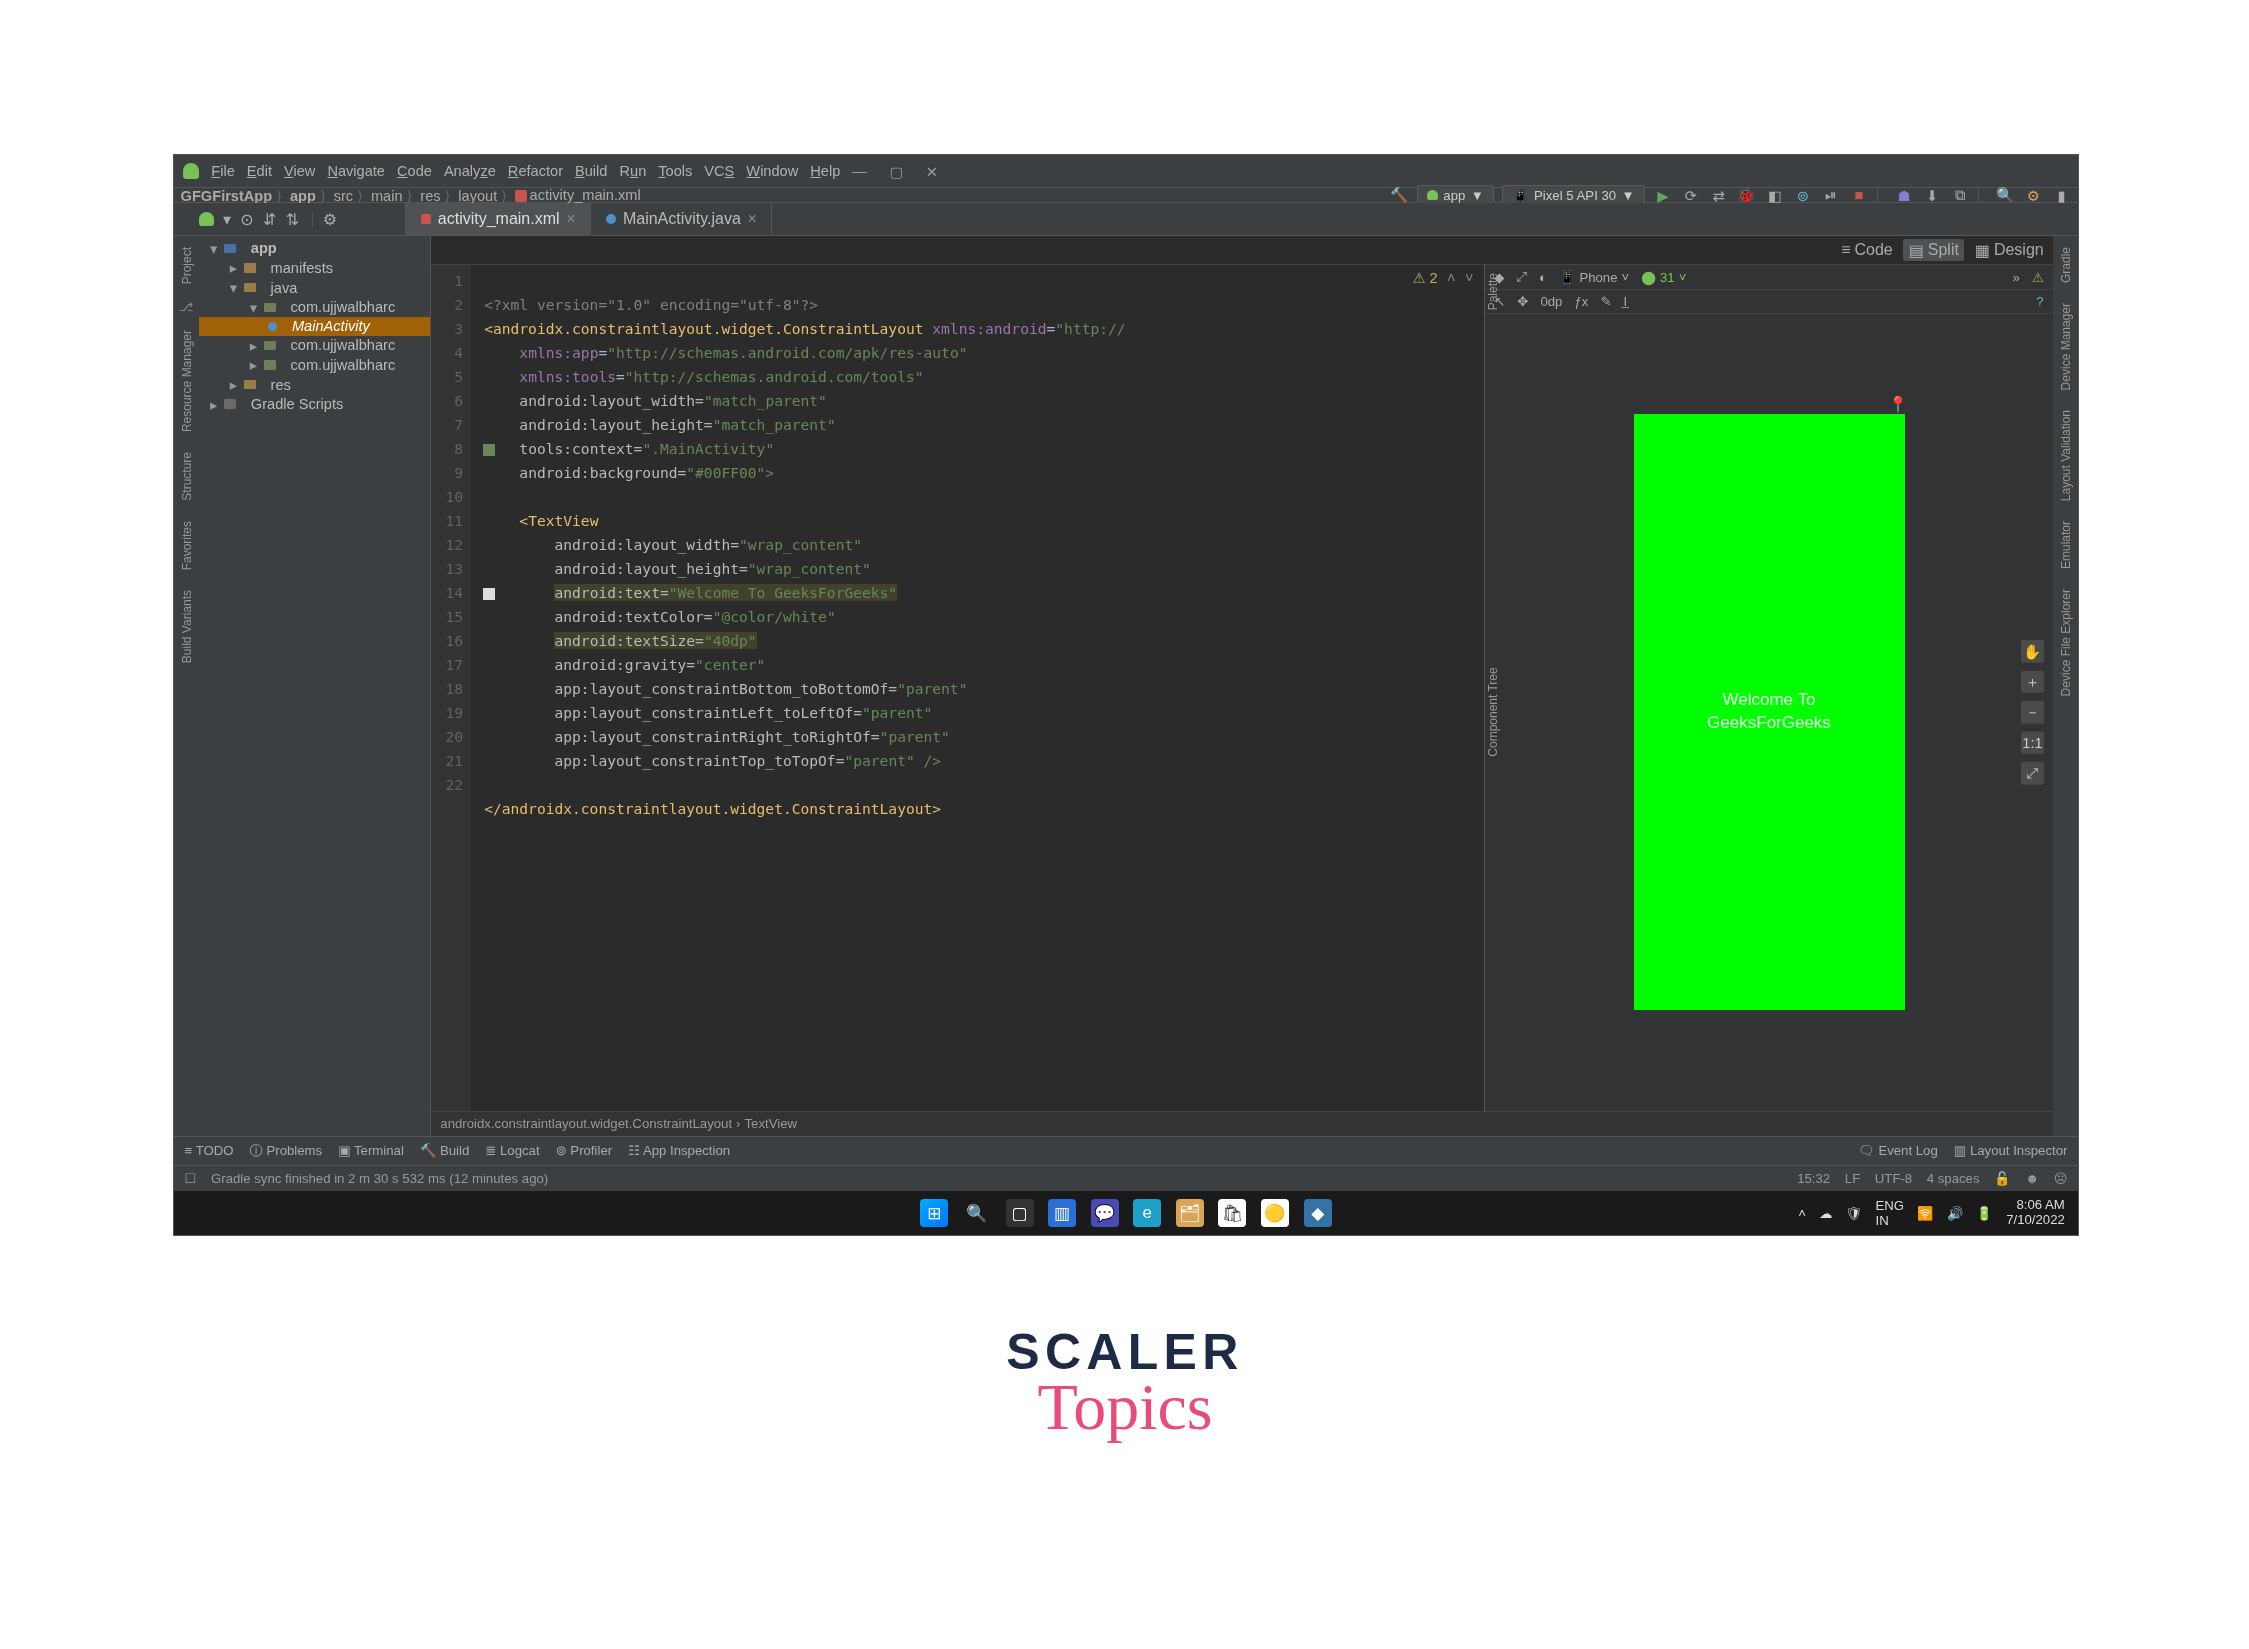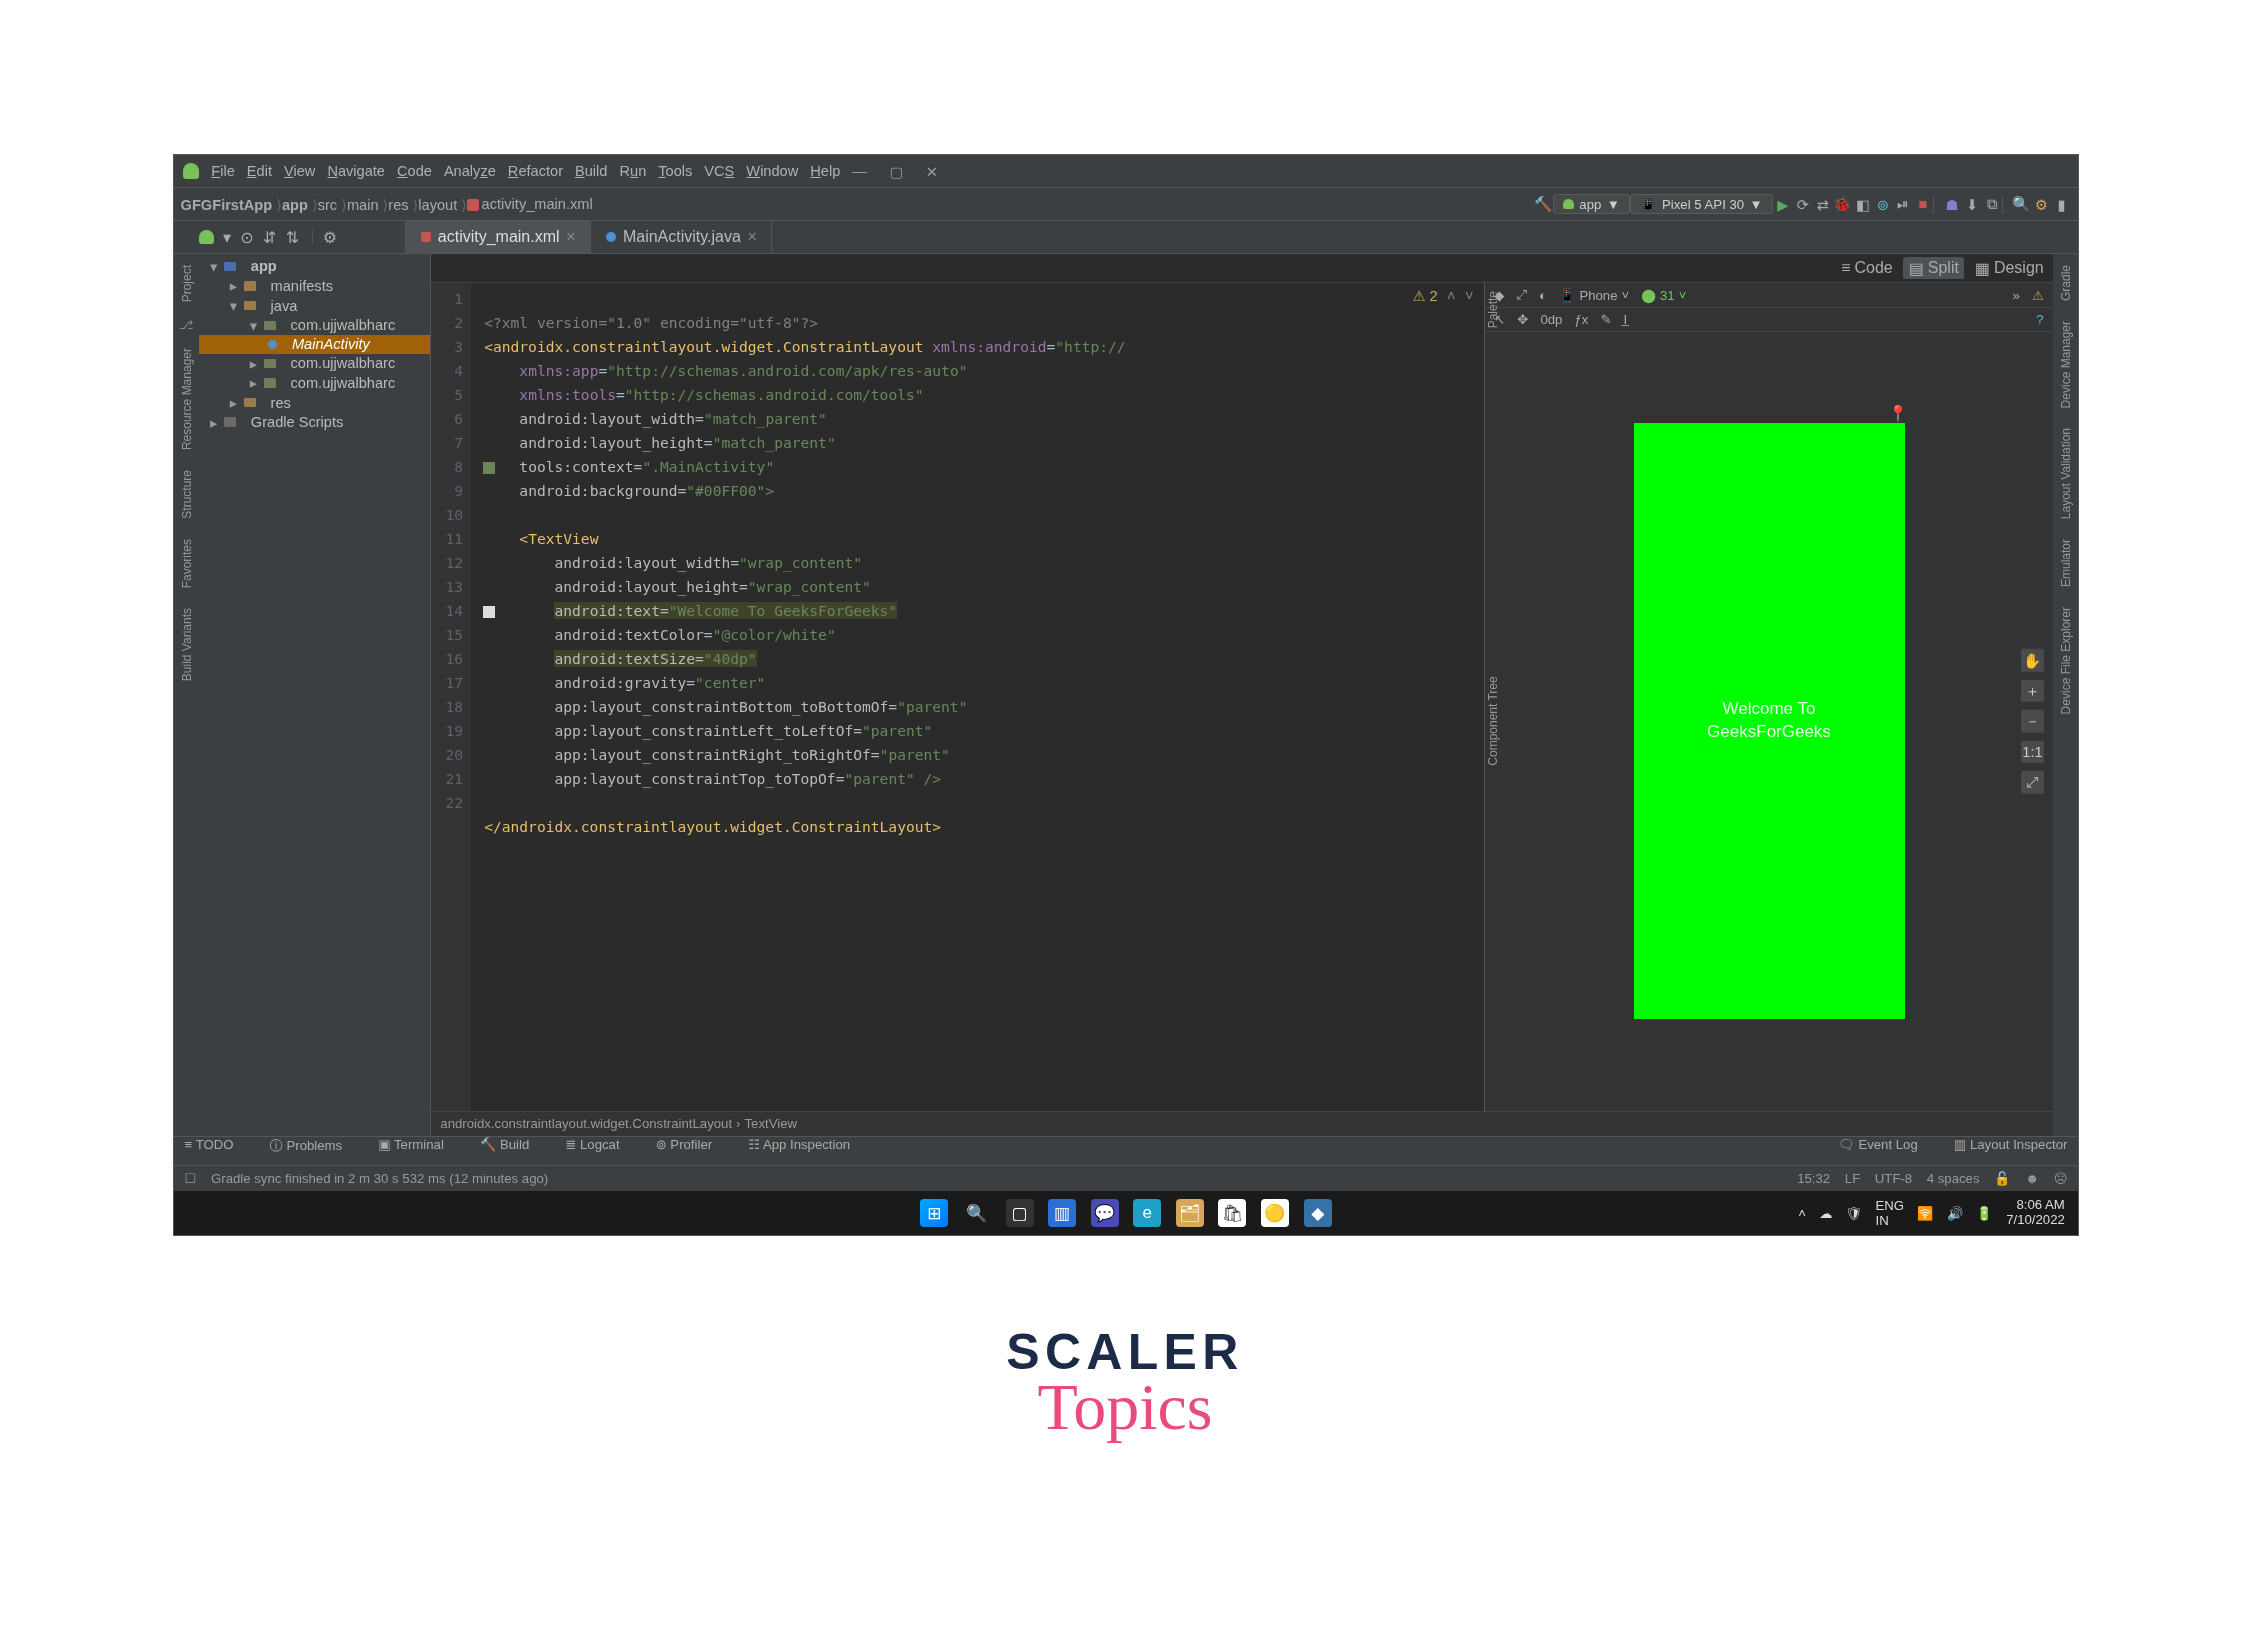--- a/index.html
+++ b/index.html
@@ -36,26 +36,27 @@
     font-size: 14.6px;
   }
   .titlebar .andr-logo { width: 16px; height: 16px; background: #78c257; border-radius: 50% 50% 20% 20%; }
   .titlebar .menu-item { cursor: default; }
   .titlebar .menu-item u { text-decoration: underline; text-underline-offset: 1.3px; }
   .titlebar .title-path { flex: 1; text-align: center; color: #888; font-size: 13.2px; }
   .titlebar .win-controls { display: flex; gap: 22.5px; color: #999; }
 
   
   .navbar {
-    height: 34px;
+    height: 16px;
     background: #3c3f41;
     border-top: 0.7px solid #555; border-bottom:0.7px solid #555;
     display: flex;
     align-items: center;
     padding: 0 6.6px;
+    gap: 8px;
     color: #aaa;
     font-size: 14.6px;
   }
   .navbar .crumb { color: #aaa; }
   .navbar .crumb.sep::after { content: " ⟩ "; color: #666; }
   .navbar .crumb .xml-icon { display:inline-block; width:12px;height:12px; background:#c75450; border-radius:2px; margin-right:2.6px; vertical-align:middle;}
   .navbar .spacer { flex: 1; }
   .navbar .tool-icon { width: 20px; text-align: center; color: #aaa; }
   .navbar .dropdown-box {
     background: #45494a; border:0.7px solid #5a5a5a; border-radius:2.6px;
@@ -184,21 +185,21 @@
     display:flex; flex-direction:column; gap:8px; color:#ccc; font-size:14.6px;
     align-items:center;
   }
   .zoom-controls .zc { width:22.5px; height:22.5px; background:#494b4d; border-radius:2.6px; display:flex;align-items:center;justify-content:center; }
   .side-vert-label { position:absolute; left:0; top:50%; transform:translateY(-50%) rotate(180deg); writing-mode:vertical-rl; color:#999; font-size:12px; padding:4px 1.3px; }
   .side-vert-palette { position:absolute; left:0; top:4px; transform: rotate(180deg); writing-mode:vertical-rl; color:#999; font-size:12px; padding:4px 1.3px; }
 
   
   .bottombar {
     height:29px; background:#3c3f41; border-top:0.7px solid #555;
-    display:flex; align-items:flex-start; gap:36px; padding:0 10.6px;
+    display:flex; align-items:center; gap:16px; padding:0 10.6px;
     color:#aaa; font-size:13.2px;
   }
   .bottombar .spacer { flex:1; }
 
   
   .statusbar {
     height:26.5px; background:#3c3f41; border-top:0.7px solid #555;
     display:flex; align-items:center; gap:14.6px; padding:0 10.6px;
     color:#999; font-size:13.2px;
   }

